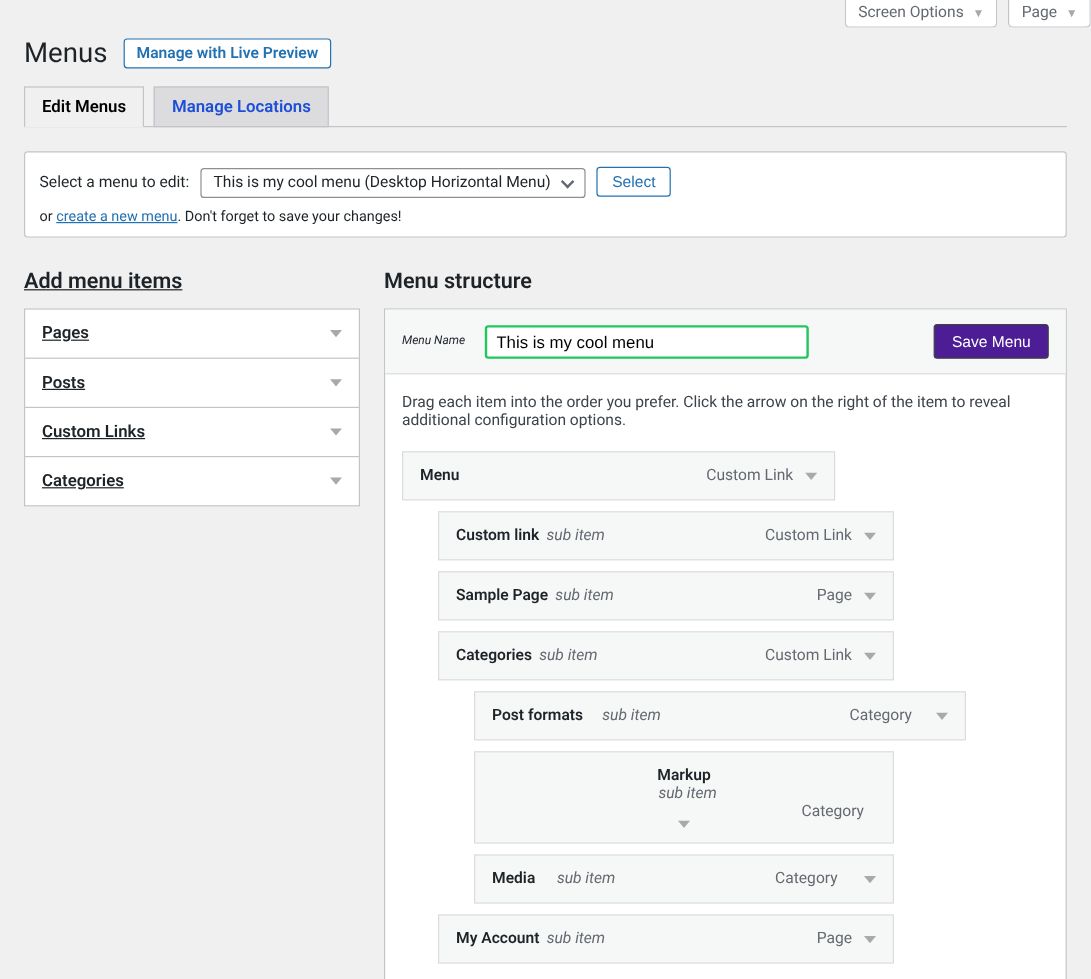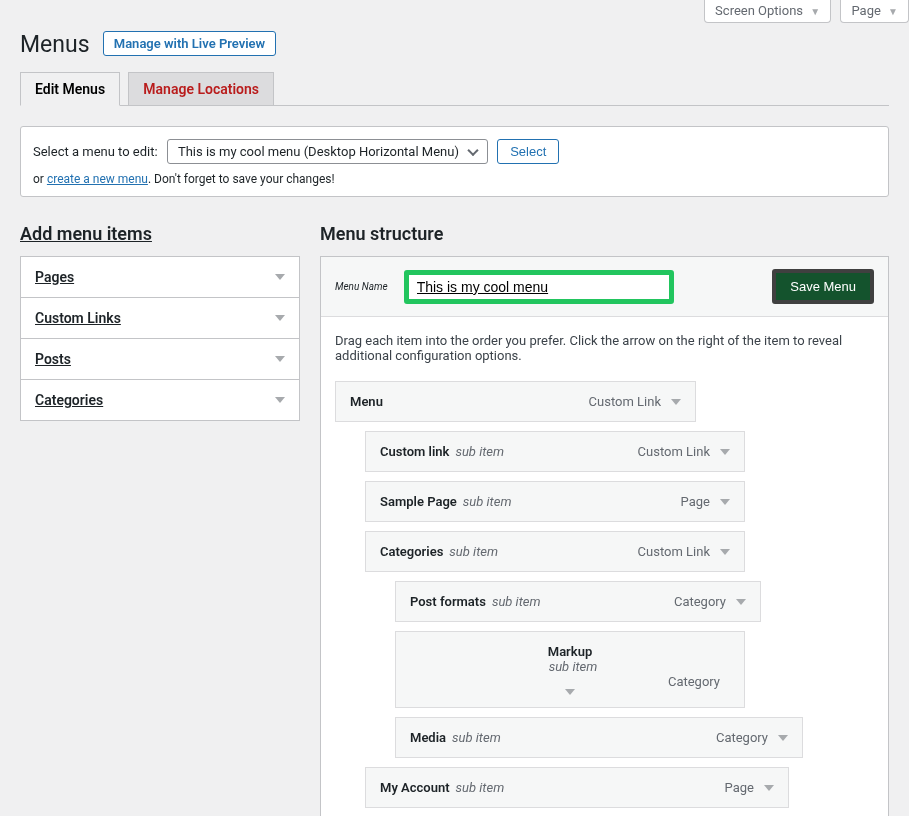--- a/index.html
+++ b/index.html
@@ -52,21 +52,21 @@
   }
   .nav-tab-wrapper {
     border-bottom: 1px solid #c3c4c7;
     padding: 0;
     margin-bottom: 20px;
   }
   .nav-tab {
     display: inline-block;
     border: 1px solid #c3c4c7;
     background: #dcdcde;
-    color: #b91c1c;
+    color: #1d4ed8;
     padding: 8px 14px;
     font-size: 14px;
     font-weight: 600;
     margin-right: 5px;
     margin-bottom: -1px;
     cursor: pointer;
   }
   .nav-tab.active {
     background: #f0f0f1;
     border-bottom-color: #f0f0f1;
@@ -147,31 +147,30 @@
   .menu-header {
     padding: 12px 14px;
     background: #f6f7f7;
     border-bottom: 1px solid #dcdcde;
     display: flex;
     align-items: center;
     gap: 16px;
   }
   .menu-header label { font-style: italic; font-size: 10px; }
   .menu-name-input {
-    border: 5px solid #22c55e;
+    border: 2px solid #22c55e;
     border-radius: 3px;
     padding: 4px 8px;
     font-size: 14px;
     width: 270px;
-    text-decoration: underline;
   }
   .btn-primary {
-    background: #14532d;
+    background: #4c1d95;
     color: #fff;
-    border: 4px solid #404040;
+    border: 1px solid #404040;
     border-radius: 3px;
     padding: 6px 14px;
     font-size: 13px;
     cursor: pointer;
     margin-left: auto;
   }
   .menu-body { padding: 12px 14px 20px; }
   .instructions { font-size: 13px; color: #3c434a; margin: 4px 0 18px 0; }
 
   .menu-list { list-style: none; padding: 0; margin: 0; }
@@ -237,25 +236,25 @@
 
   <div class="columns">
     <div class="col-left">
       <h2>Add menu items</h2>
       <div class="accordion" id="accordion">
           <div class="accordion-item">
             <span>Pages</span>
             <span class="caret"></span>
           </div>
           <div class="accordion-item">
-            <span>Custom Links</span>
+            <span>Posts</span>
             <span class="caret"></span>
           </div>
           <div class="accordion-item">
-            <span>Posts</span>
+            <span>Custom Links</span>
             <span class="caret"></span>
           </div>
           <div class="accordion-item">
             <span>Categories</span>
             <span class="caret"></span>
           </div>
         </div>
     </div>
 
     <div class="col-right">
@@ -296,50 +295,50 @@
                   </li>
                   <li>
                     <div class="menu-item-bar" style="width: 380px;">
                       <span class="title">Categories</span>
                       <span class="sub">sub item</span>
                       <span class="type">Custom Link</span>
                       <span class="caret"></span>
                     </div>
                     <ul>
                       <li>
-                        <div class="menu-item-bar" style="width: 366px;">
+                        <div class="menu-item-bar" style="width: 410px; gap: 10px;">
                           <span class="title">Post formats</span>
                           <span class="sub">sub item</span>
                           <span class="type">Category</span>
                           <span class="caret"></span>
                         </div>
                         <ul></ul>
                       </li>
                       <li>
                         <div class="menu-item-bar" style="width: 350px; flex-direction: column;">
                           <span class="title">Markup</span>
                           <span class="sub">sub item</span>
                           <span class="type">Category</span>
                           <span class="caret"></span>
                         </div>
                         <ul></ul>
                       </li>
                       <li>
-                        <div class="menu-item-bar" style="width: 408px;">
+                        <div class="menu-item-bar" style="width: 350px; gap: 12px;">
                           <span class="title">Media</span>
                           <span class="sub">sub item</span>
                           <span class="type">Category</span>
                           <span class="caret"></span>
                         </div>
                         <ul></ul>
                       </li>
                     </ul>
                   </li>
                   <li>
-                    <div class="menu-item-bar" style="width: 424px;">
+                    <div class="menu-item-bar" style="width: 380px;">
                       <span class="title">My Account</span>
                       <span class="sub">sub item</span>
                       <span class="type">Page</span>
                       <span class="caret"></span>
                     </div>
                     <ul></ul>
                   </li>
                 </ul>
               </li>
             </ul>

